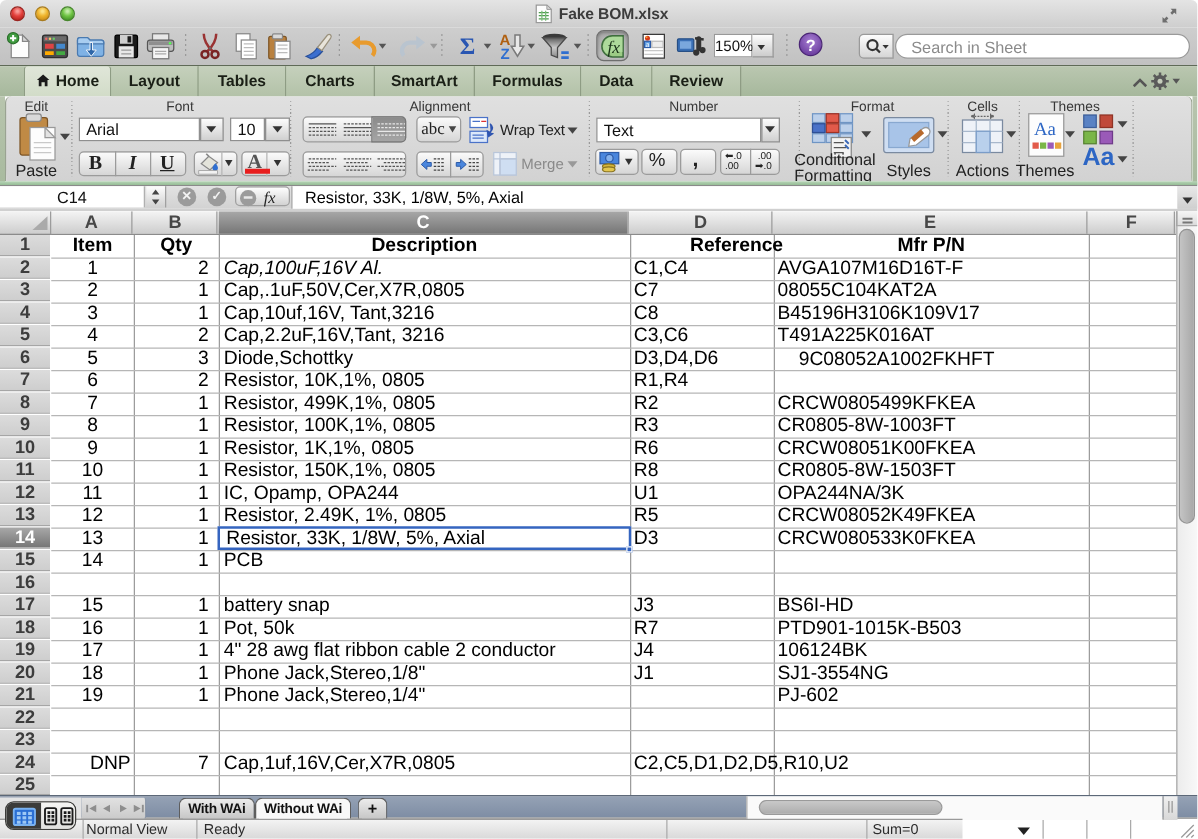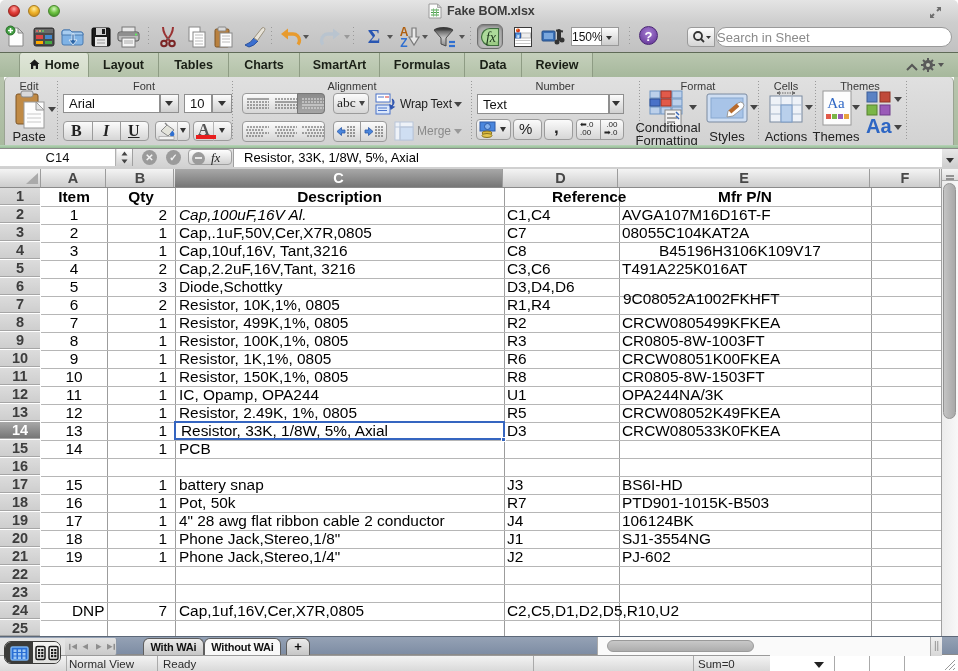--- a/index.html
+++ b/index.html
@@ -16,21 +16,21 @@
 
 #toolbar{left:0;top:22px;width:958px;height:31px;background:linear-gradient(#cecece,#c1c1c1);border-bottom:1px solid #5f6a57}
 .ti{position:absolute;top:3px;width:24px;height:24px}
 .tsep{position:absolute;top:5px;width:1px;height:20px;background-image:repeating-linear-gradient(#9a9a9a 0 1.5px,transparent 1.5px 4px)}
 .tdd{position:absolute;top:13px;width:0;height:0;border-left:3.5px solid transparent;border-right:3.5px solid transparent;border-top:4px solid #555}
 #zoombox{left:571px;top:5px;width:31px;height:19px;background:#fff;border:1px solid #999;font-size:12px;text-align:center;line-height:18px;color:#111}
 #zoomdd{left:602px;top:5px;width:17px;height:19px;background:linear-gradient(#fdfdfd,#ccc);border:1px solid #999;border-left:none}
 #fxbtn{left:477px;top:2px;width:26px;height:25px;border-radius:6px;background:linear-gradient(#ababab,#c0c0c0);border:1px solid #6e6e6e;box-shadow:inset 0 1px 3px rgba(0,0,0,.35)}
 #helpbtn{left:639px;top:4px;width:19px;height:19px;border-radius:50%;background:radial-gradient(circle at 50% 35%,#a87fd4,#5c2d91);border:1px solid #4a2575;color:#fff;font-weight:bold;font-size:13px;text-align:center;line-height:19px}
 #srchq{left:687px;top:5px;width:28px;height:20px;background:linear-gradient(#fdfdfd,#d5d5d5);border:1px solid #9a9a9a;border-radius:4px 0 0 4px}
-#srchpill{left:716px;top:5px;width:236px;height:20px;background:#fff;border:1px solid #9a9a9a;border-radius:10px;color:#8a8a8a;font-size:13px;line-height:19px;}
+#srchpill{left:716px;top:5px;width:236px;height:20px;background:#fff;border:1px solid #9a9a9a;border-radius:10px;color:#8a8a8a;font-size:13px;line-height:19px;padding-left:12px}
 
 #tabbar{left:0;top:53px;width:958px;height:24px;background:linear-gradient(#bac7b0,#a6b89c)}
 .rtab{position:absolute;top:0;height:24px;font-size:12.5px;font-weight:bold;color:#1a1f16;text-align:center;border-right:1px solid #8e9c84;line-height:25px;background:linear-gradient(#c5d0bc,#b3c2a8)}
 #hometab{background:linear-gradient(#e0e6d9,#d2dcc8)!important;border-left:1px solid #8e9c84;border-radius:3px 3px 0 0}
 #ribcaret{right:40px;top:8px;color:#444;font-size:11px}
 #ribgear{right:14px;top:4px}
 
 #ribbon{left:4px;top:77px;width:950px;height:68px;background:linear-gradient(#e0e0e0,#d2d2d2);border-left:1px solid #9aa392;border-right:1px solid #9aa392;border-radius:5px 5px 0 0}
 #ribframeL{left:0;top:77px;width:4px;height:71px;background:linear-gradient(#b8c5ae,#a8ba9e)}
 #ribframeR{left:954px;top:77px;width:4px;height:71px;background:linear-gradient(#b8c5ae,#a8ba9e)}
@@ -614,35 +614,35 @@
 <div class="cell" style="left:619px;top:37px;width:252px;padding-left:3px;">AVGA107M16D16T-F</div>
 <div class="cell" style="left:41px;top:55px;width:66px;text-align:center;">2</div>
 <div class="cell" style="left:107px;top:55px;width:68px;text-align:right;padding-right:8px;">1</div>
 <div class="cell" style="left:175px;top:55px;width:329px;padding-left:4px;">Cap,.1uF,50V,Cer,X7R,0805</div>
 <div class="cell" style="left:504px;top:55px;width:360px;padding-left:3px;">C7</div>
 <div class="cell" style="left:619px;top:55px;width:252px;padding-left:3px;">08055C104KAT2A</div>
 <div class="cell" style="left:41px;top:73px;width:66px;text-align:center;">3</div>
 <div class="cell" style="left:107px;top:73px;width:68px;text-align:right;padding-right:8px;">1</div>
 <div class="cell" style="left:175px;top:73px;width:329px;padding-left:4px;">Cap,10uf,16V, Tant,3216</div>
 <div class="cell" style="left:504px;top:73px;width:360px;padding-left:3px;">C8</div>
-<div class="cell" style="left:640px;top:73px;width:252px;padding-left:19px;">B45196H3106K109V17</div>
+<div class="cell" style="left:619px;top:73px;width:252px;padding-left:3px;">B45196H3106K109V17</div>
 <div class="cell" style="left:41px;top:91px;width:66px;text-align:center;">4</div>
 <div class="cell" style="left:107px;top:91px;width:68px;text-align:right;padding-right:8px;">2</div>
 <div class="cell" style="left:175px;top:91px;width:329px;padding-left:4px;">Cap,2.2uF,16V,Tant, 3216</div>
 <div class="cell" style="left:504px;top:91px;width:360px;padding-left:3px;">C3,C6</div>
 <div class="cell" style="left:619px;top:91px;width:252px;padding-left:3px;">T491A225K016AT</div>
 <div class="cell" style="left:41px;top:109px;width:66px;text-align:center;">5</div>
 <div class="cell" style="left:107px;top:109px;width:68px;text-align:right;padding-right:8px;">3</div>
 <div class="cell" style="left:175px;top:109px;width:329px;padding-left:4px;">Diode,Schottky</div>
 <div class="cell" style="left:504px;top:109px;width:360px;padding-left:3px;">D3,D4,D6</div>
 <div class="cell" style="left:41px;top:127px;width:66px;text-align:center;">6</div>
 <div class="cell" style="left:107px;top:127px;width:68px;text-align:right;padding-right:8px;">2</div>
 <div class="cell" style="left:175px;top:127px;width:329px;padding-left:4px;">Resistor, 10K,1%, 0805</div>
 <div class="cell" style="left:504px;top:127px;width:360px;padding-left:3px;">R1,R4</div>
-<div class="cell" style="left:619px;top:121px;width:252px;padding-left:4px;">9C08052A1002FKHFT</div>
+<div class="cell" style="left:619px;top:110px;width:252px;padding-left:20px;">9C08052A1002FKHFT</div>
 <div class="cell" style="left:41px;top:145px;width:66px;text-align:center;">7</div>
 <div class="cell" style="left:107px;top:145px;width:68px;text-align:right;padding-right:8px;">1</div>
 <div class="cell" style="left:175px;top:145px;width:329px;padding-left:4px;">Resistor, 499K,1%, 0805</div>
 <div class="cell" style="left:504px;top:145px;width:360px;padding-left:3px;">R2</div>
 <div class="cell" style="left:619px;top:145px;width:252px;padding-left:3px;">CRCW0805499KFKEA</div>
 <div class="cell" style="left:41px;top:163px;width:66px;text-align:center;">8</div>
 <div class="cell" style="left:107px;top:163px;width:68px;text-align:right;padding-right:8px;">1</div>
 <div class="cell" style="left:175px;top:163px;width:329px;padding-left:4px;">Resistor, 100K,1%, 0805</div>
 <div class="cell" style="left:504px;top:163px;width:360px;padding-left:3px;">R3</div>
 <div class="cell" style="left:619px;top:163px;width:252px;padding-left:3px;">CR0805-8W-1003FT</div>
@@ -689,21 +689,20 @@
 <div class="cell" style="left:504px;top:343px;width:360px;padding-left:3px;">J4</div>
 <div class="cell" style="left:619px;top:343px;width:252px;padding-left:3px;">106124BK</div>
 <div class="cell" style="left:41px;top:361px;width:66px;text-align:center;">18</div>
 <div class="cell" style="left:107px;top:361px;width:68px;text-align:right;padding-right:8px;">1</div>
 <div class="cell" style="left:175px;top:361px;width:329px;padding-left:4px;">Phone Jack,Stereo,1/8"</div>
 <div class="cell" style="left:504px;top:361px;width:360px;padding-left:3px;">J1</div>
 <div class="cell" style="left:619px;top:361px;width:252px;padding-left:3px;">SJ1-3554NG</div>
 <div class="cell" style="left:41px;top:379px;width:66px;text-align:center;">19</div>
 <div class="cell" style="left:107px;top:379px;width:68px;text-align:right;padding-right:8px;">1</div>
 <div class="cell" style="left:175px;top:379px;width:329px;padding-left:4px;">Phone Jack,Stereo,1/4"</div>
-<div class="cell" style="left:504px;top:379px;width:360px;padding-left:3px;">J2</div>
 <div class="cell" style="left:619px;top:379px;width:252px;padding-left:3px;">PJ-602</div>
 <div class="cell" style="left:28px;top:433px;width:66px;text-align:left;padding-left:44px;">DNP</div>
 <div class="cell" style="left:107px;top:433px;width:68px;text-align:right;padding-right:8px;">7</div>
 <div class="cell" style="left:175px;top:433px;width:329px;padding-left:4px;">Cap,1uf,16V,Cer,X7R,0805</div>
 <div class="cell" style="left:504px;top:433px;width:360px;padding-left:3px;">C2,C5,D1,D2,D5,R10,U2</div>
 <div id="selcell" style="left:174px;top:252px;width:331px;height:19px"></div>
 <div class="cell" style="left:177px;top:253px;width:322px;padding-left:4px;">Resistor, 33K, 1/8W, 5%, Axial</div>
 <div id="selhandle" style="left:501px;top:268px"></div>
 </div>
 <div id="vscroll" class="ab"></div>

